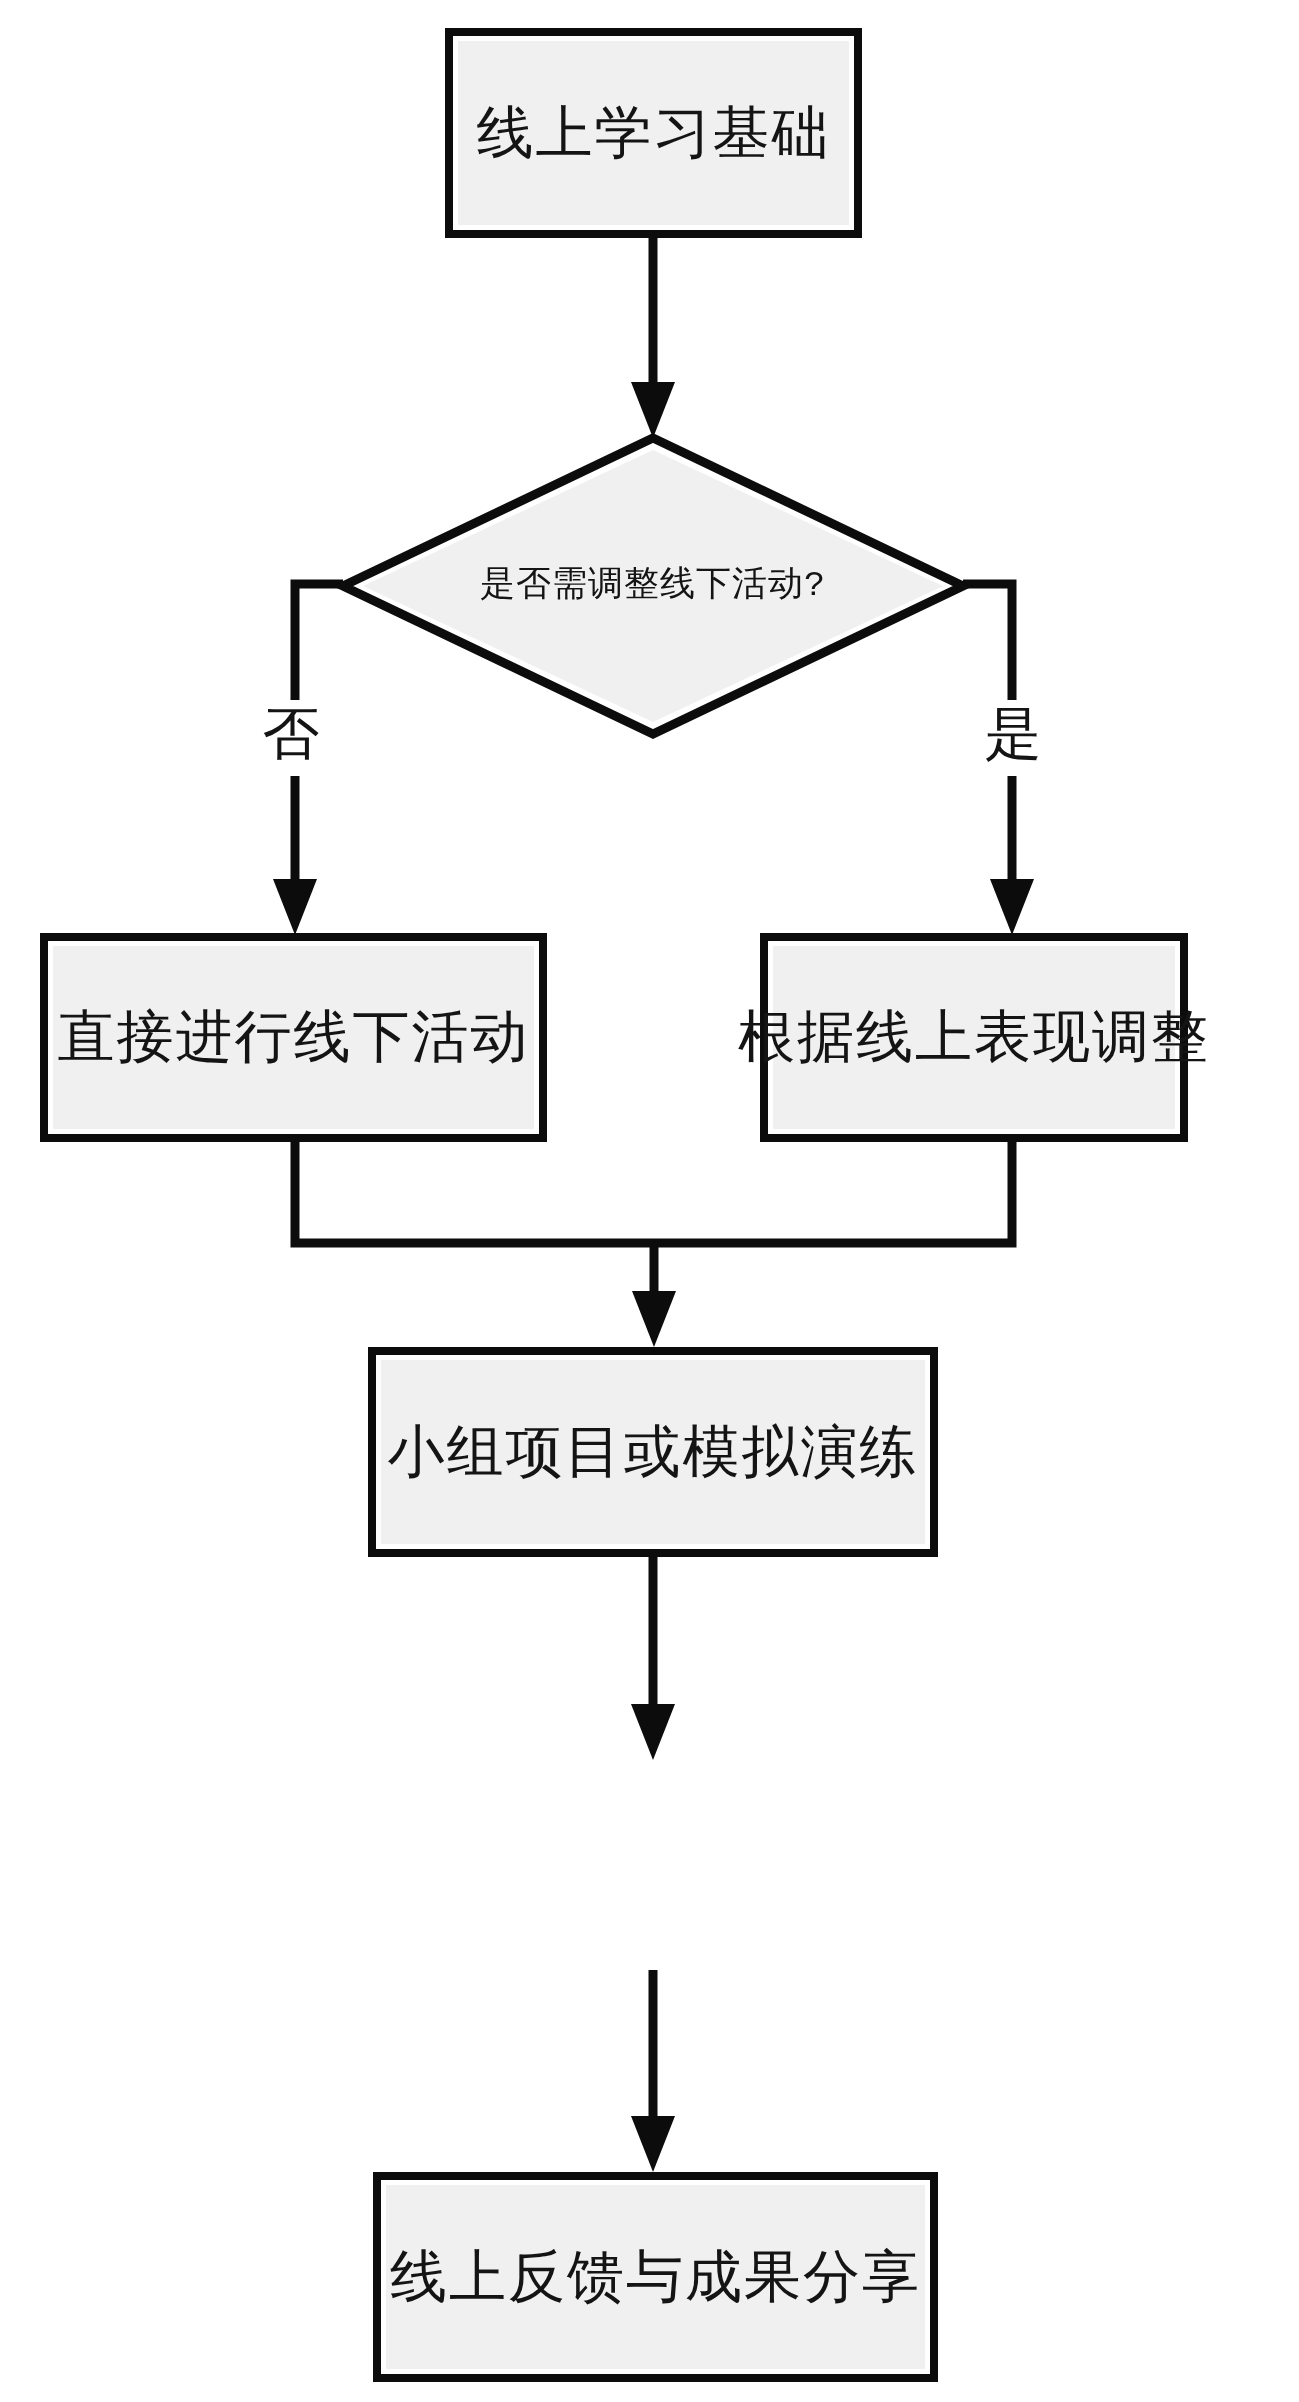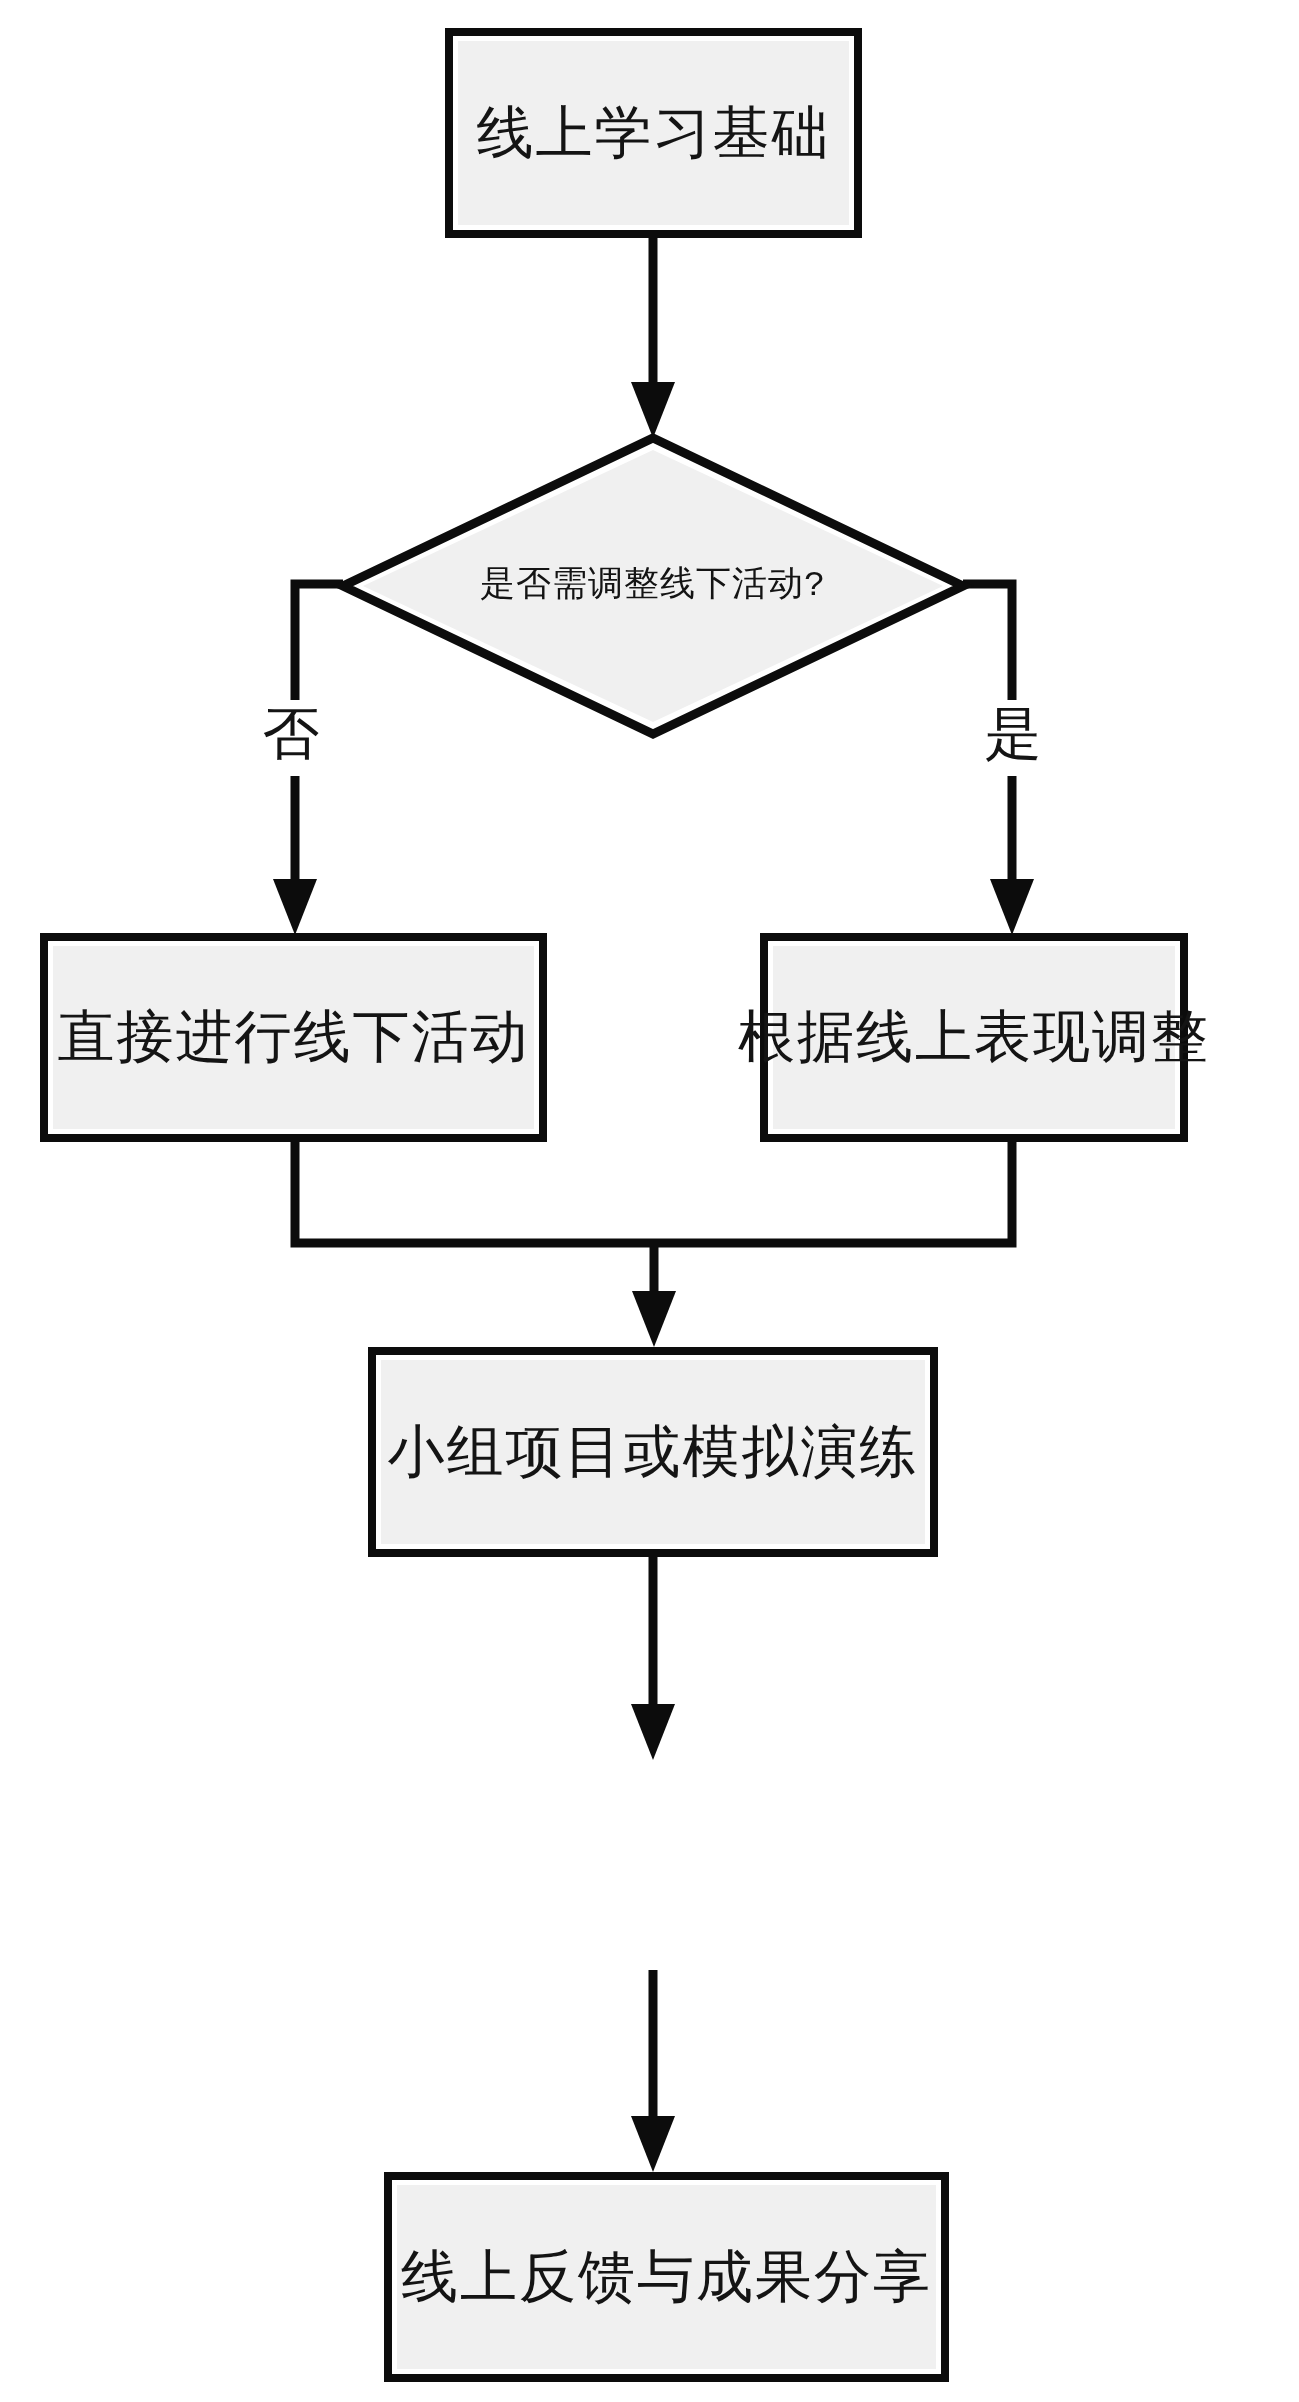--- a/index.html
+++ b/index.html
@@ -21,21 +21,21 @@
     display:flex;align-items:center;justify-content:center;
     font-size:57px;
     white-space:nowrap;
     letter-spacing:2px;
   }
   #node-start {left:445px;top:28px;  width:417px;height:210px;}
   #node-no    {left:40px; top:933px; width:507px;height:209px;}
   #node-yes   {left:760px;top:933px; width:428px;height:209px;}
   #node-merge {left:368px;top:1347px;width:570px;height:210px;align-items:center;}
   #node-sum   {left:398px;top:1760px;width:512px;height:210px;}
-  #node-final {left:373px;top:2172px;width:565px;height:210px;margin-left:11px;}
+  #node-final {left:373px;top:2172px;width:565px;height:210px;}
 
   .diamond-label{
     position:absolute;
     left:303px;top:546px;width:700px;height:80px;
     line-height:80px;text-align:center;
     font-size:35px;letter-spacing:1px;
     white-space:nowrap;
   }
   .edge-label{
     position:absolute;

